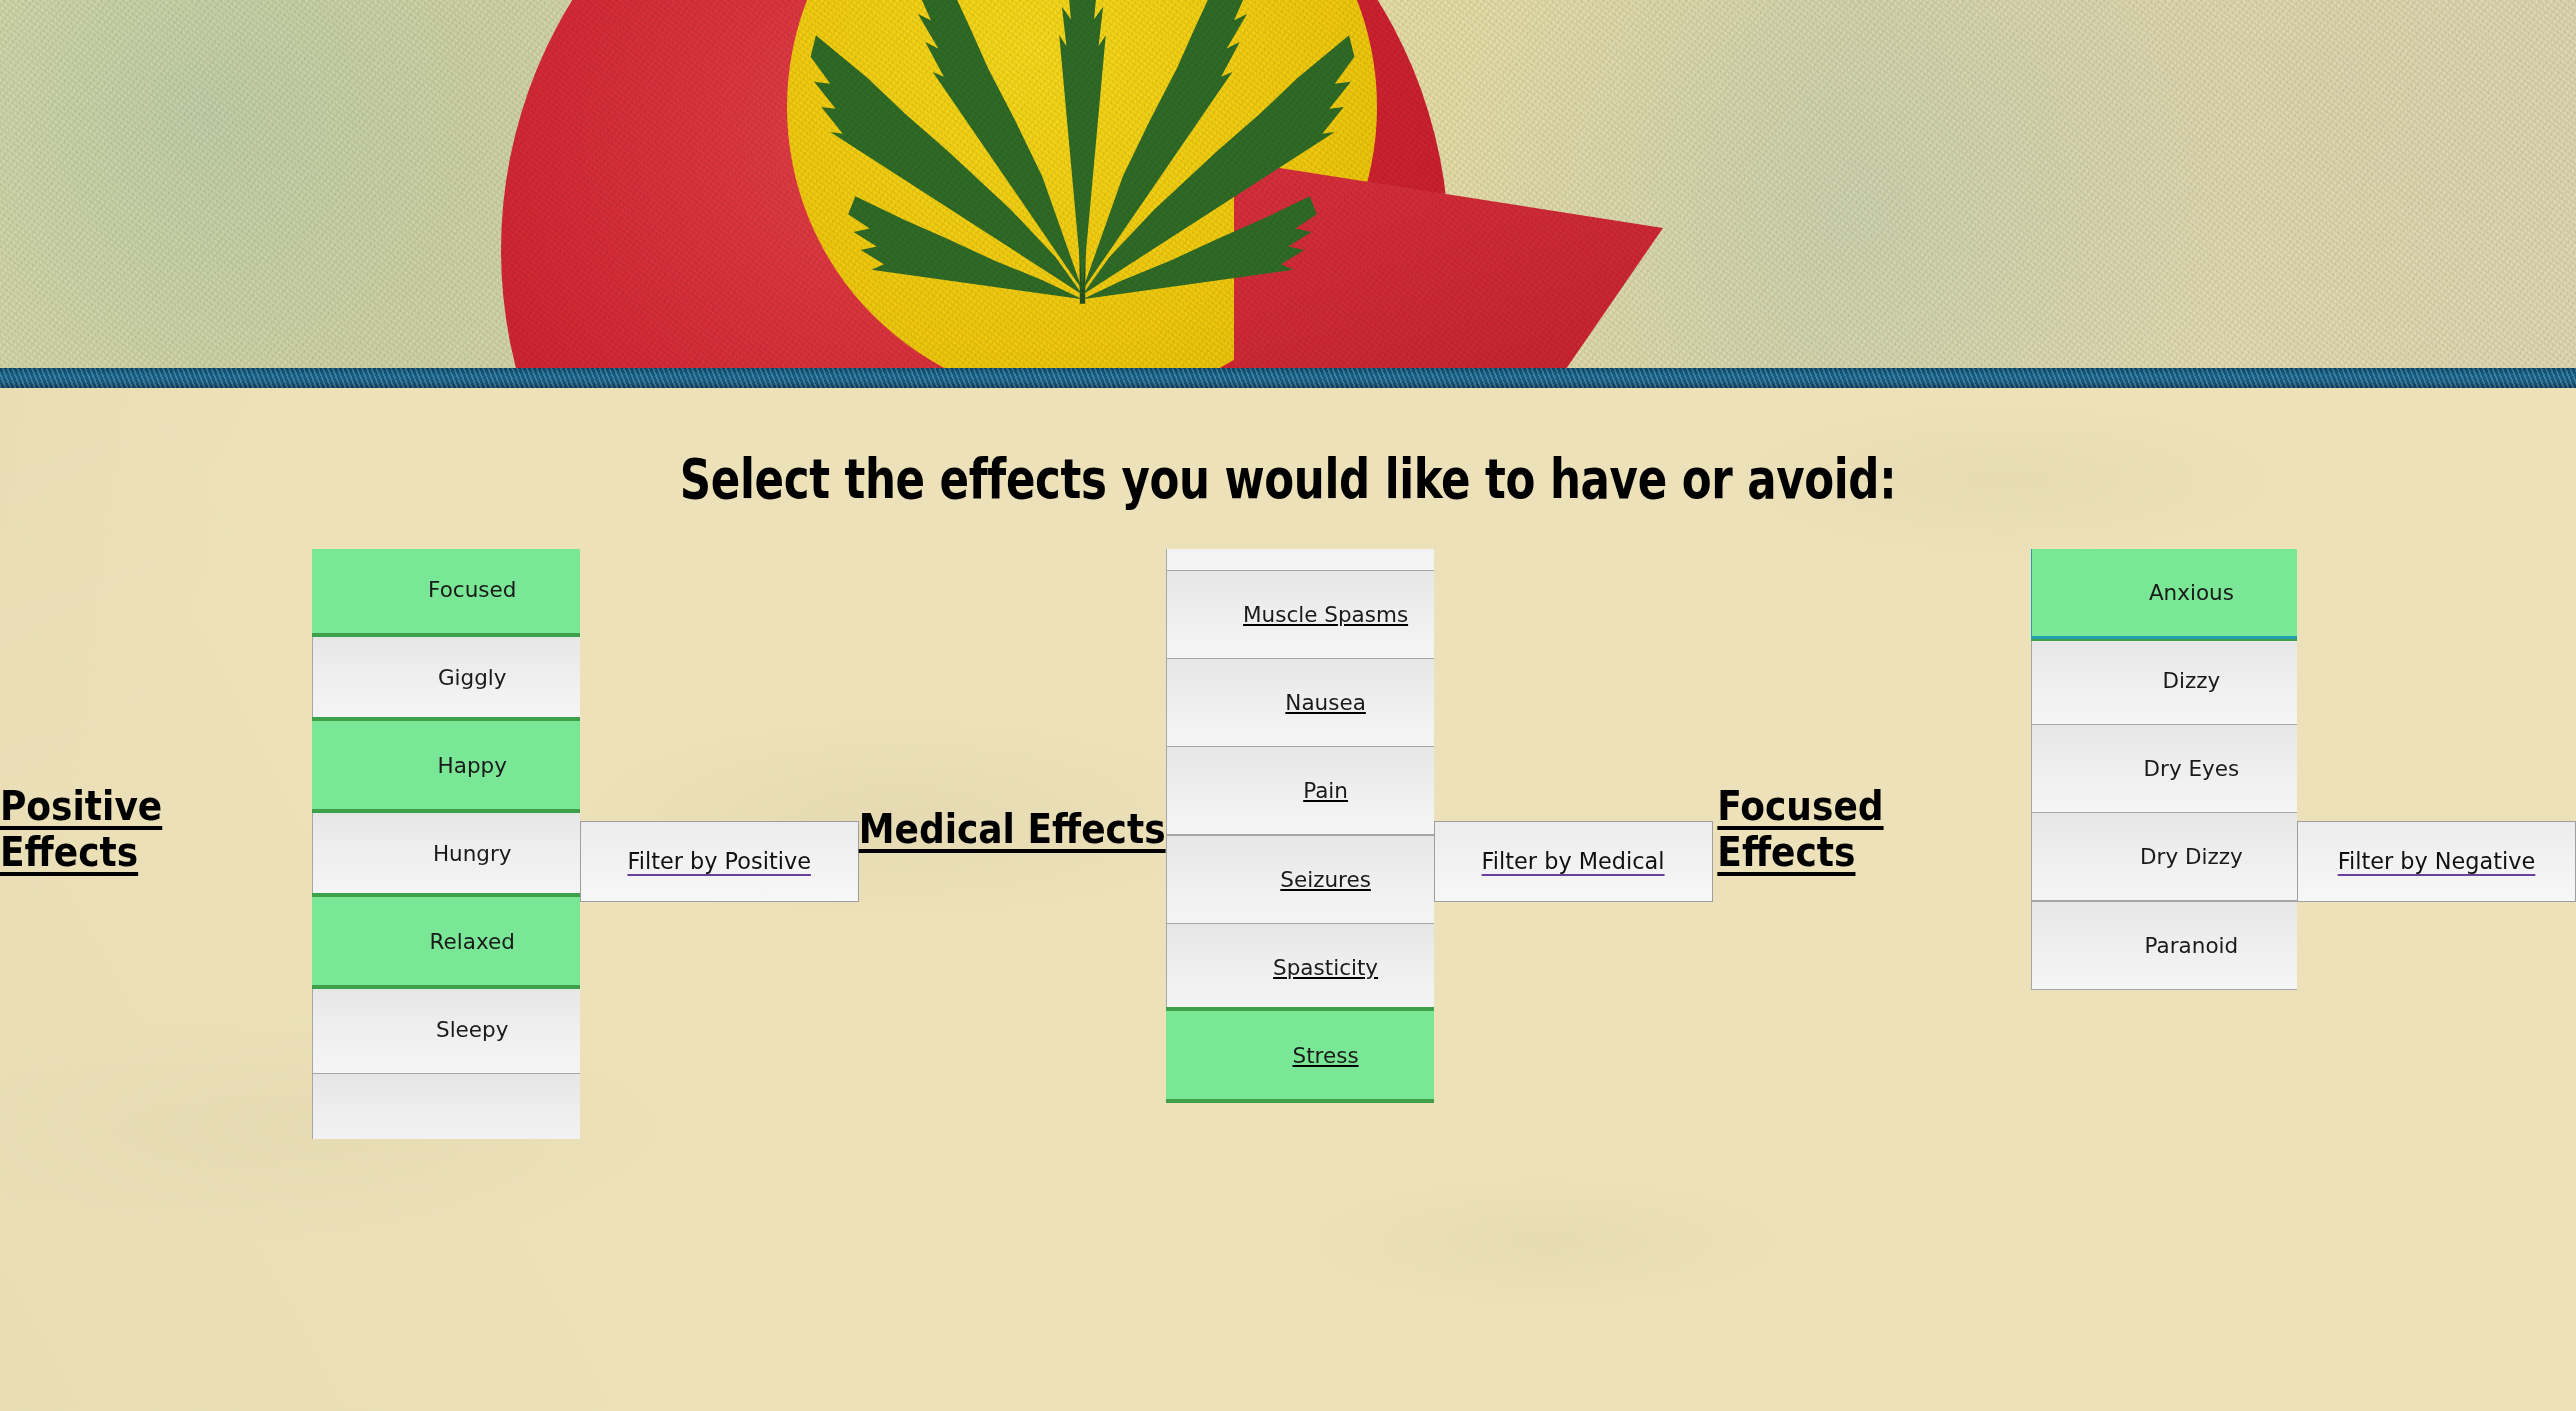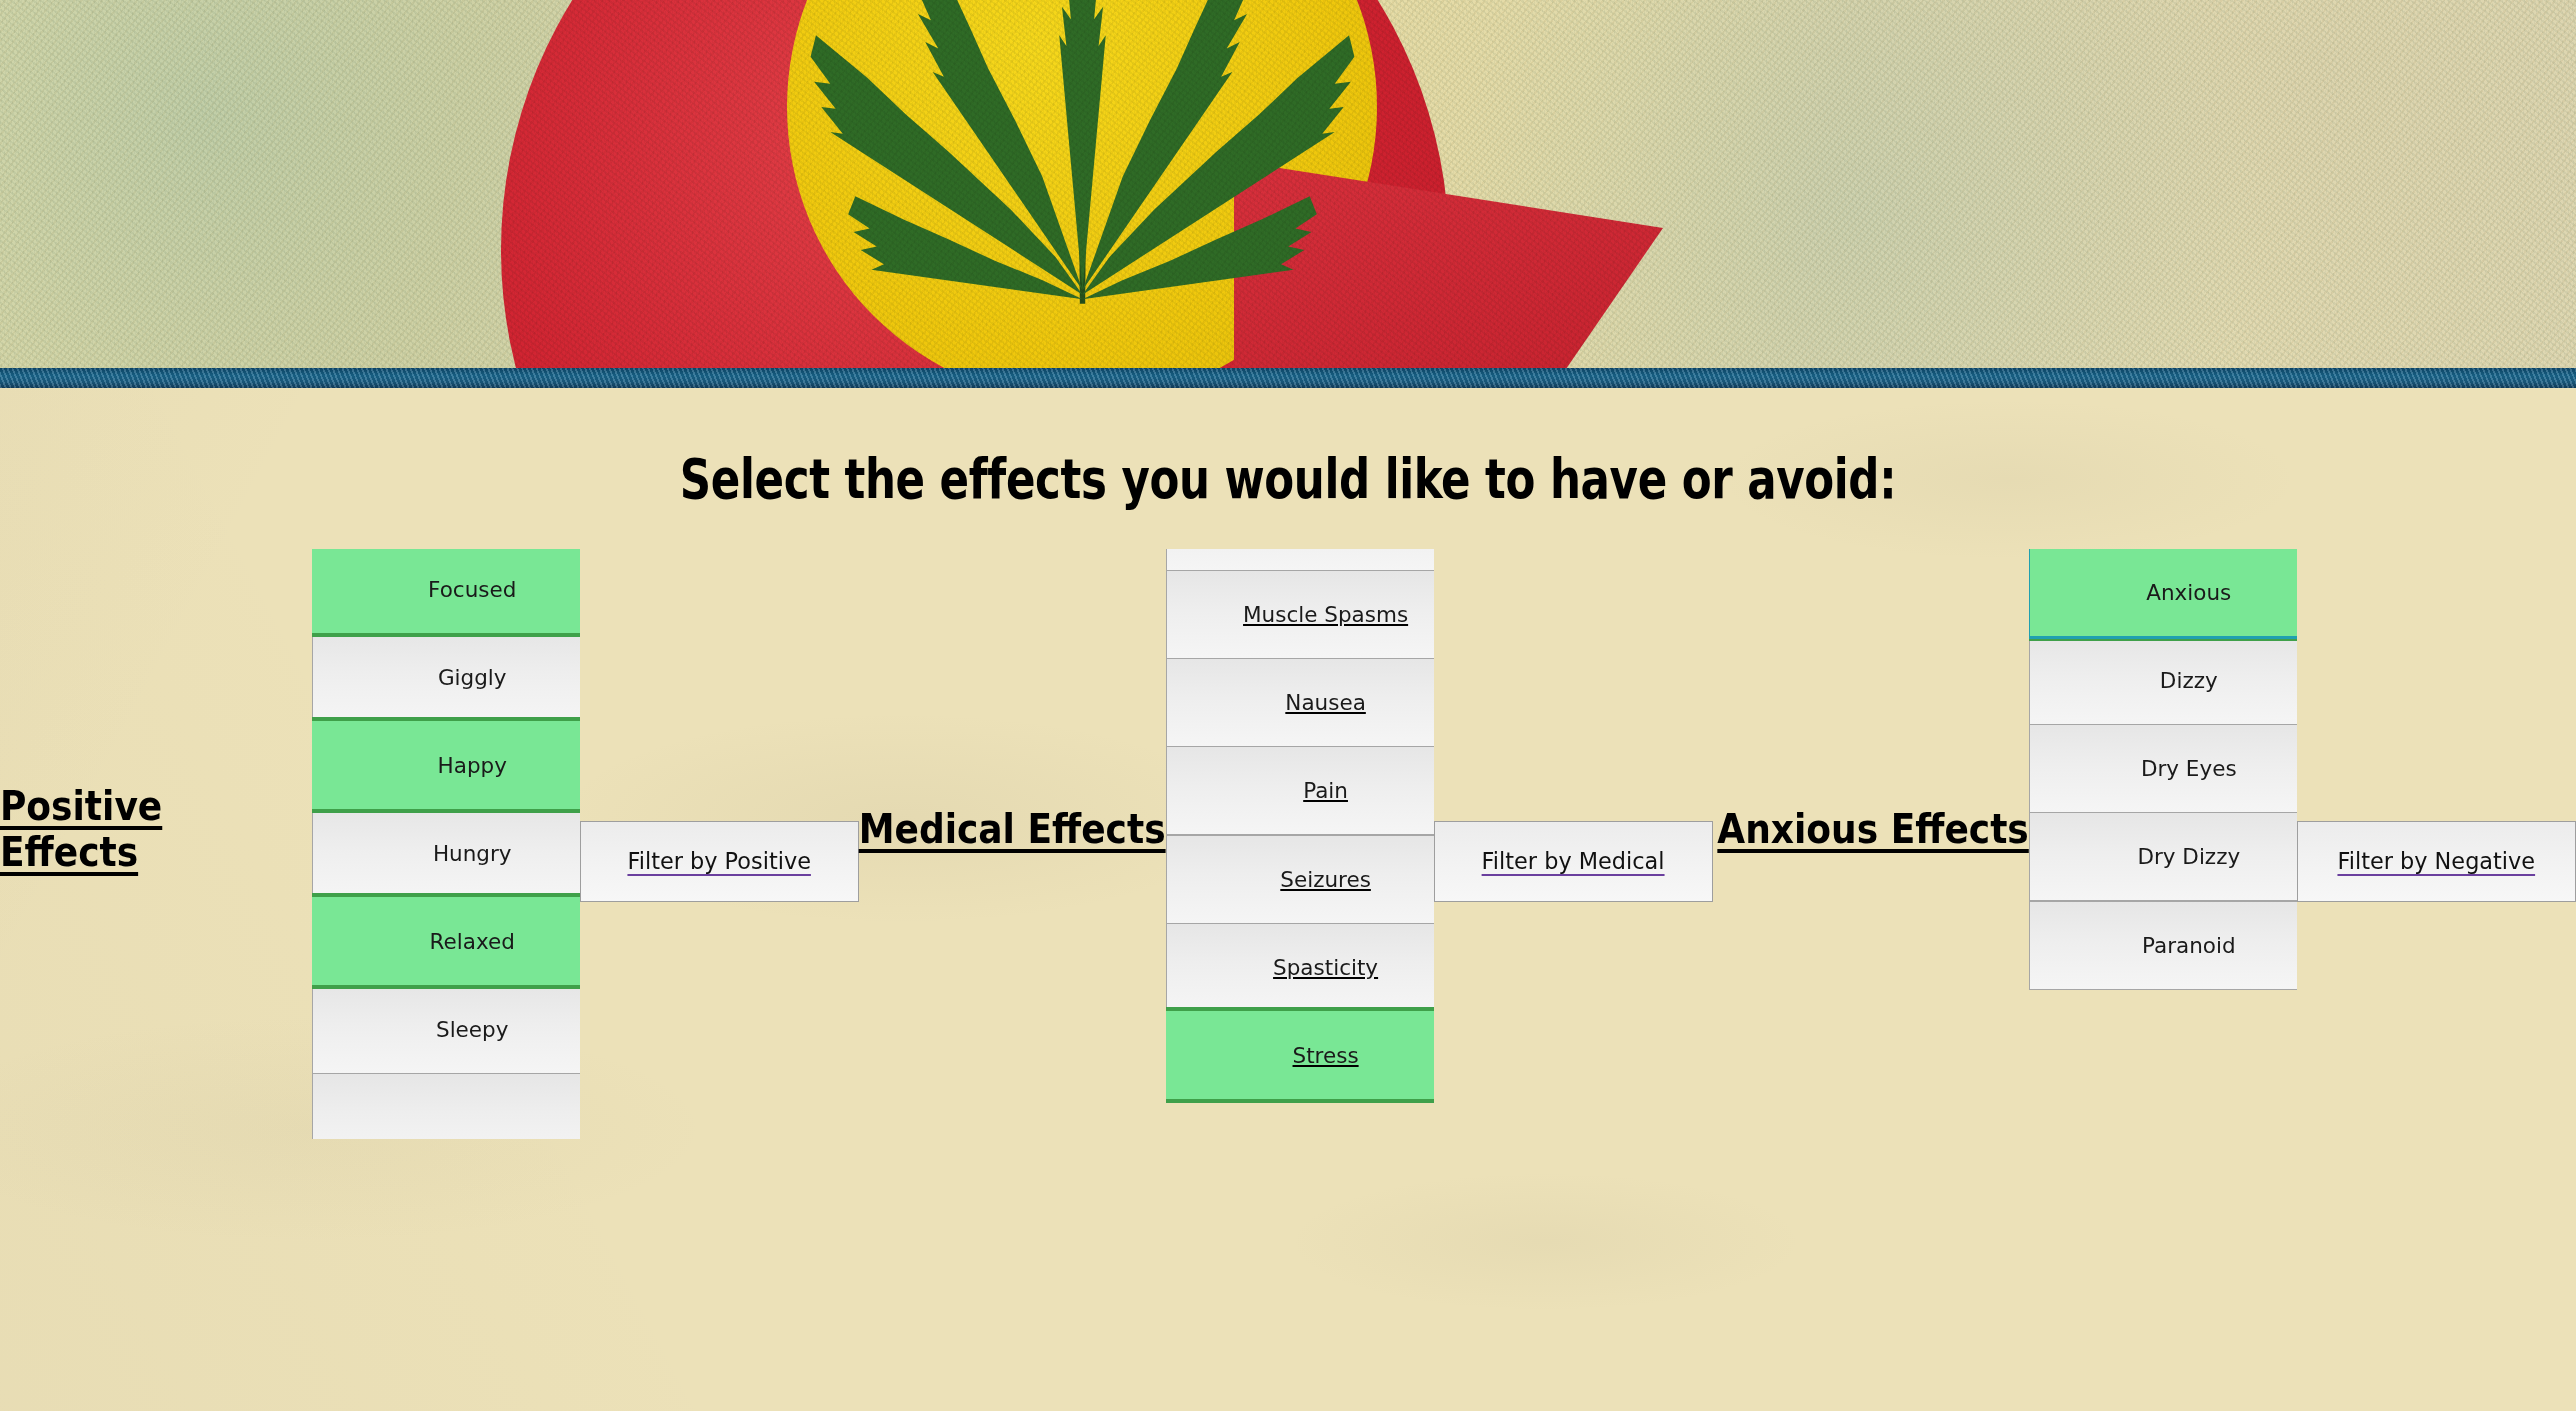--- a/index.html
+++ b/index.html
@@ -285,21 +285,21 @@
             </div>
           </div>
         </div>
         <div class="filter-wrap">
           <button class="filter-btn">
             <span class="filter-link">Filter by Medical</span>
           </button>
         </div>
       </div>
       <div class="col">
-        <div class="col-title">Anxious Effects</div>
+        <div class="col-title">Focused Effects</div>
         <div class="listbox">
           <div class="listbox-inner" style="top: 0px;">
             <div class="opt selected focused">
               <span>Anxious</span>
             </div>
             <div class="opt">
               <span>Dizzy</span>
             </div>
             <div class="opt">
               <span>Dry Eyes</span>

